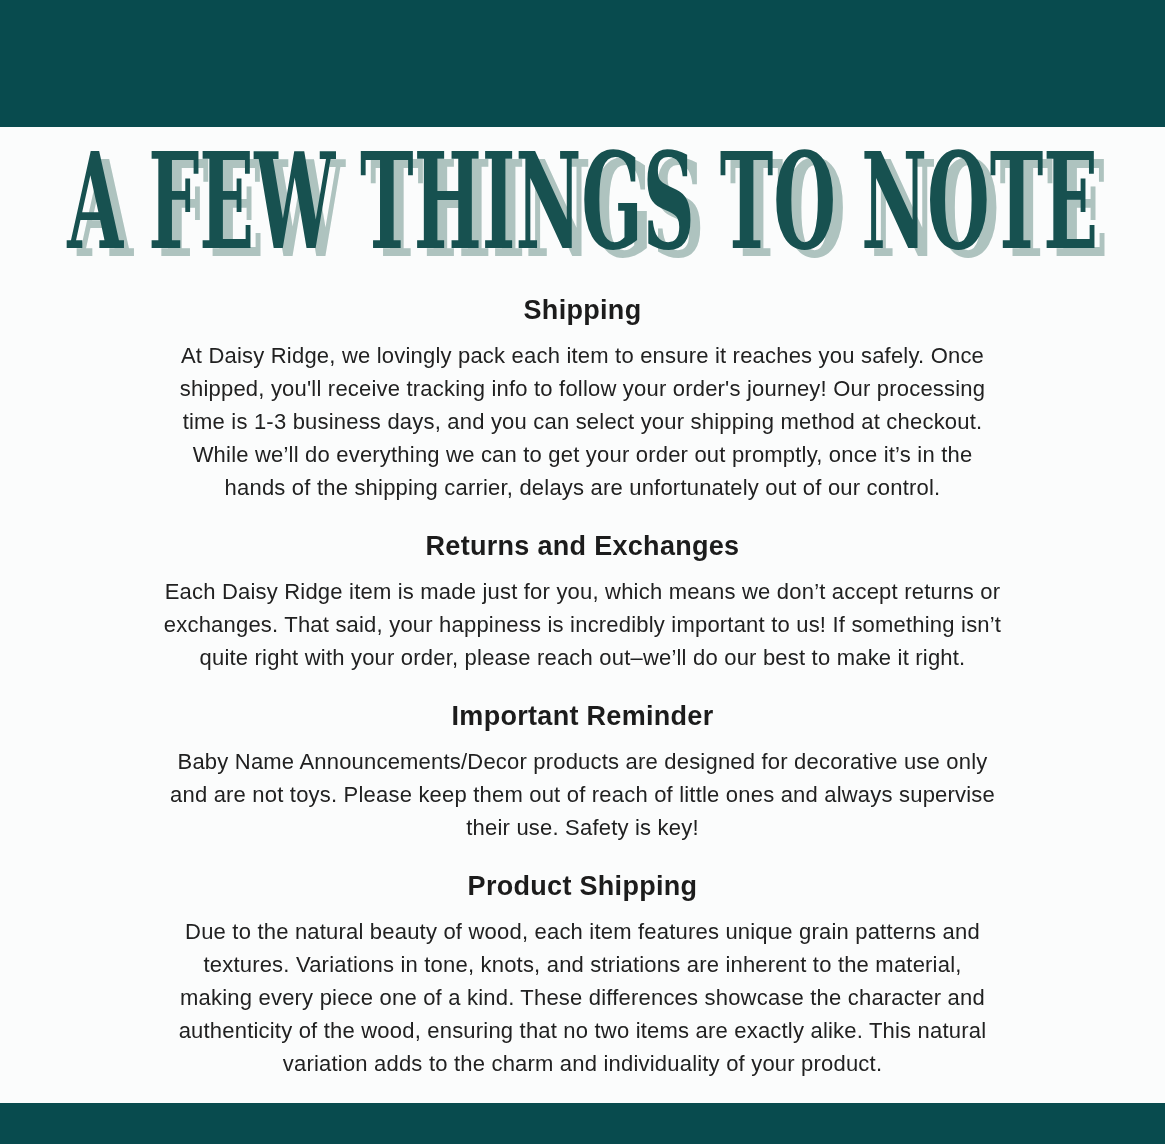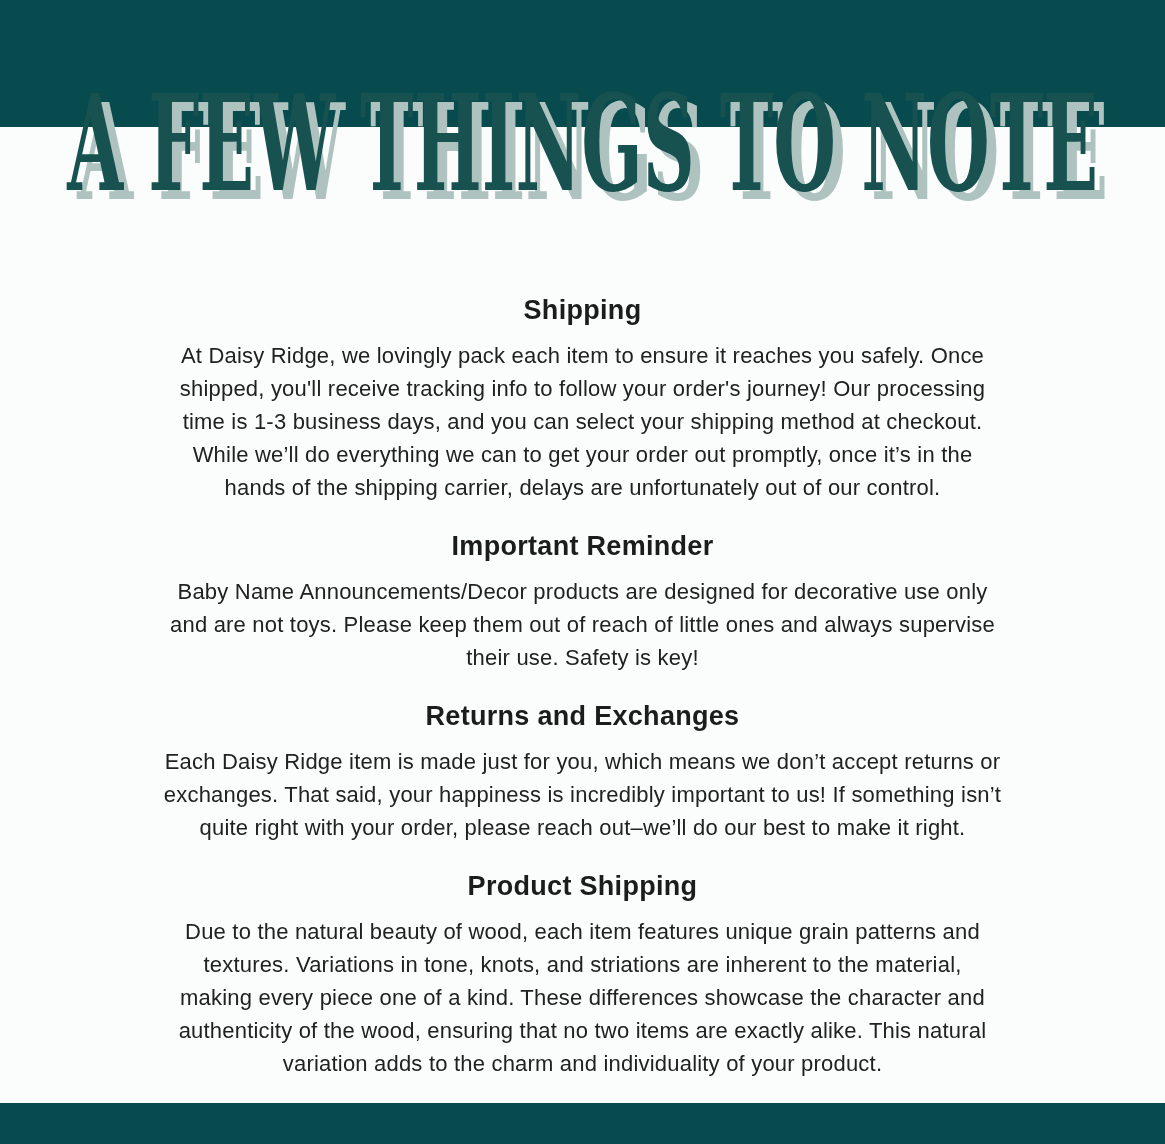--- a/index.html
+++ b/index.html
@@ -20,20 +20,21 @@
     width: 100%;
     background: #084b4e;
     flex: 0 0 auto;
   }
   .banner.top { height: 127px; }
   .banner.bottom { height: 41px; margin-top: auto; }
 
   .title-wrap {
     height: 150px;
     display: flex;
+    align-items: center;
     justify-content: center;
     flex: 0 0 auto;
   }
   .big-title {
     margin: 0;
     font-family: "DejaVu Serif", serif;
     font-weight: bold;
     font-size: 80px;
     line-height: 1;
     color: #175150;
@@ -83,31 +84,31 @@
   <section>
     <h2 class="section-heading">Shipping</h2>
     <p class="section-body">At Daisy Ridge, we lovingly pack each item to ensure it reaches you safely. Once
 shipped, you'll receive tracking info to follow your order's journey! Our processing
 time is 1-3 business days, and you can select your shipping method at checkout.
 While we’ll do everything we can to get your order out promptly, once it’s in the
 hands of the shipping carrier, delays are unfortunately out of our control.</p>
   </section>
 
   <section>
+    <h2 class="section-heading">Returns and Exchanges</h2>
+    <p class="section-body">Each Daisy Ridge item is made just for you, which means we don’t accept returns or
+exchanges. That said, your happiness is incredibly important to us! If something isn’t
+quite right with your order, please reach out–we’ll do our best to make it right.</p>
+  </section>
+
+  <section>
     <h2 class="section-heading">Important Reminder</h2>
     <p class="section-body">Baby Name Announcements/Decor products are designed for decorative use only
 and are not toys. Please keep them out of reach of little ones and always supervise
 their use. Safety is key!</p>
-  </section>
-
-  <section>
-    <h2 class="section-heading">Returns and Exchanges</h2>
-    <p class="section-body">Each Daisy Ridge item is made just for you, which means we don’t accept returns or
-exchanges. That said, your happiness is incredibly important to us! If something isn’t
-quite right with your order, please reach out–we’ll do our best to make it right.</p>
   </section>
 
   <section>
     <h2 class="section-heading">Product Shipping</h2>
     <p class="section-body">Due to the natural beauty of wood, each item features unique grain patterns and
 textures. Variations in tone, knots, and striations are inherent to the material,
 making every piece one of a kind. These differences showcase the character and
 authenticity of the wood, ensuring that no two items are exactly alike. This natural
 variation adds to the charm and individuality of your product.</p>
   </section>

